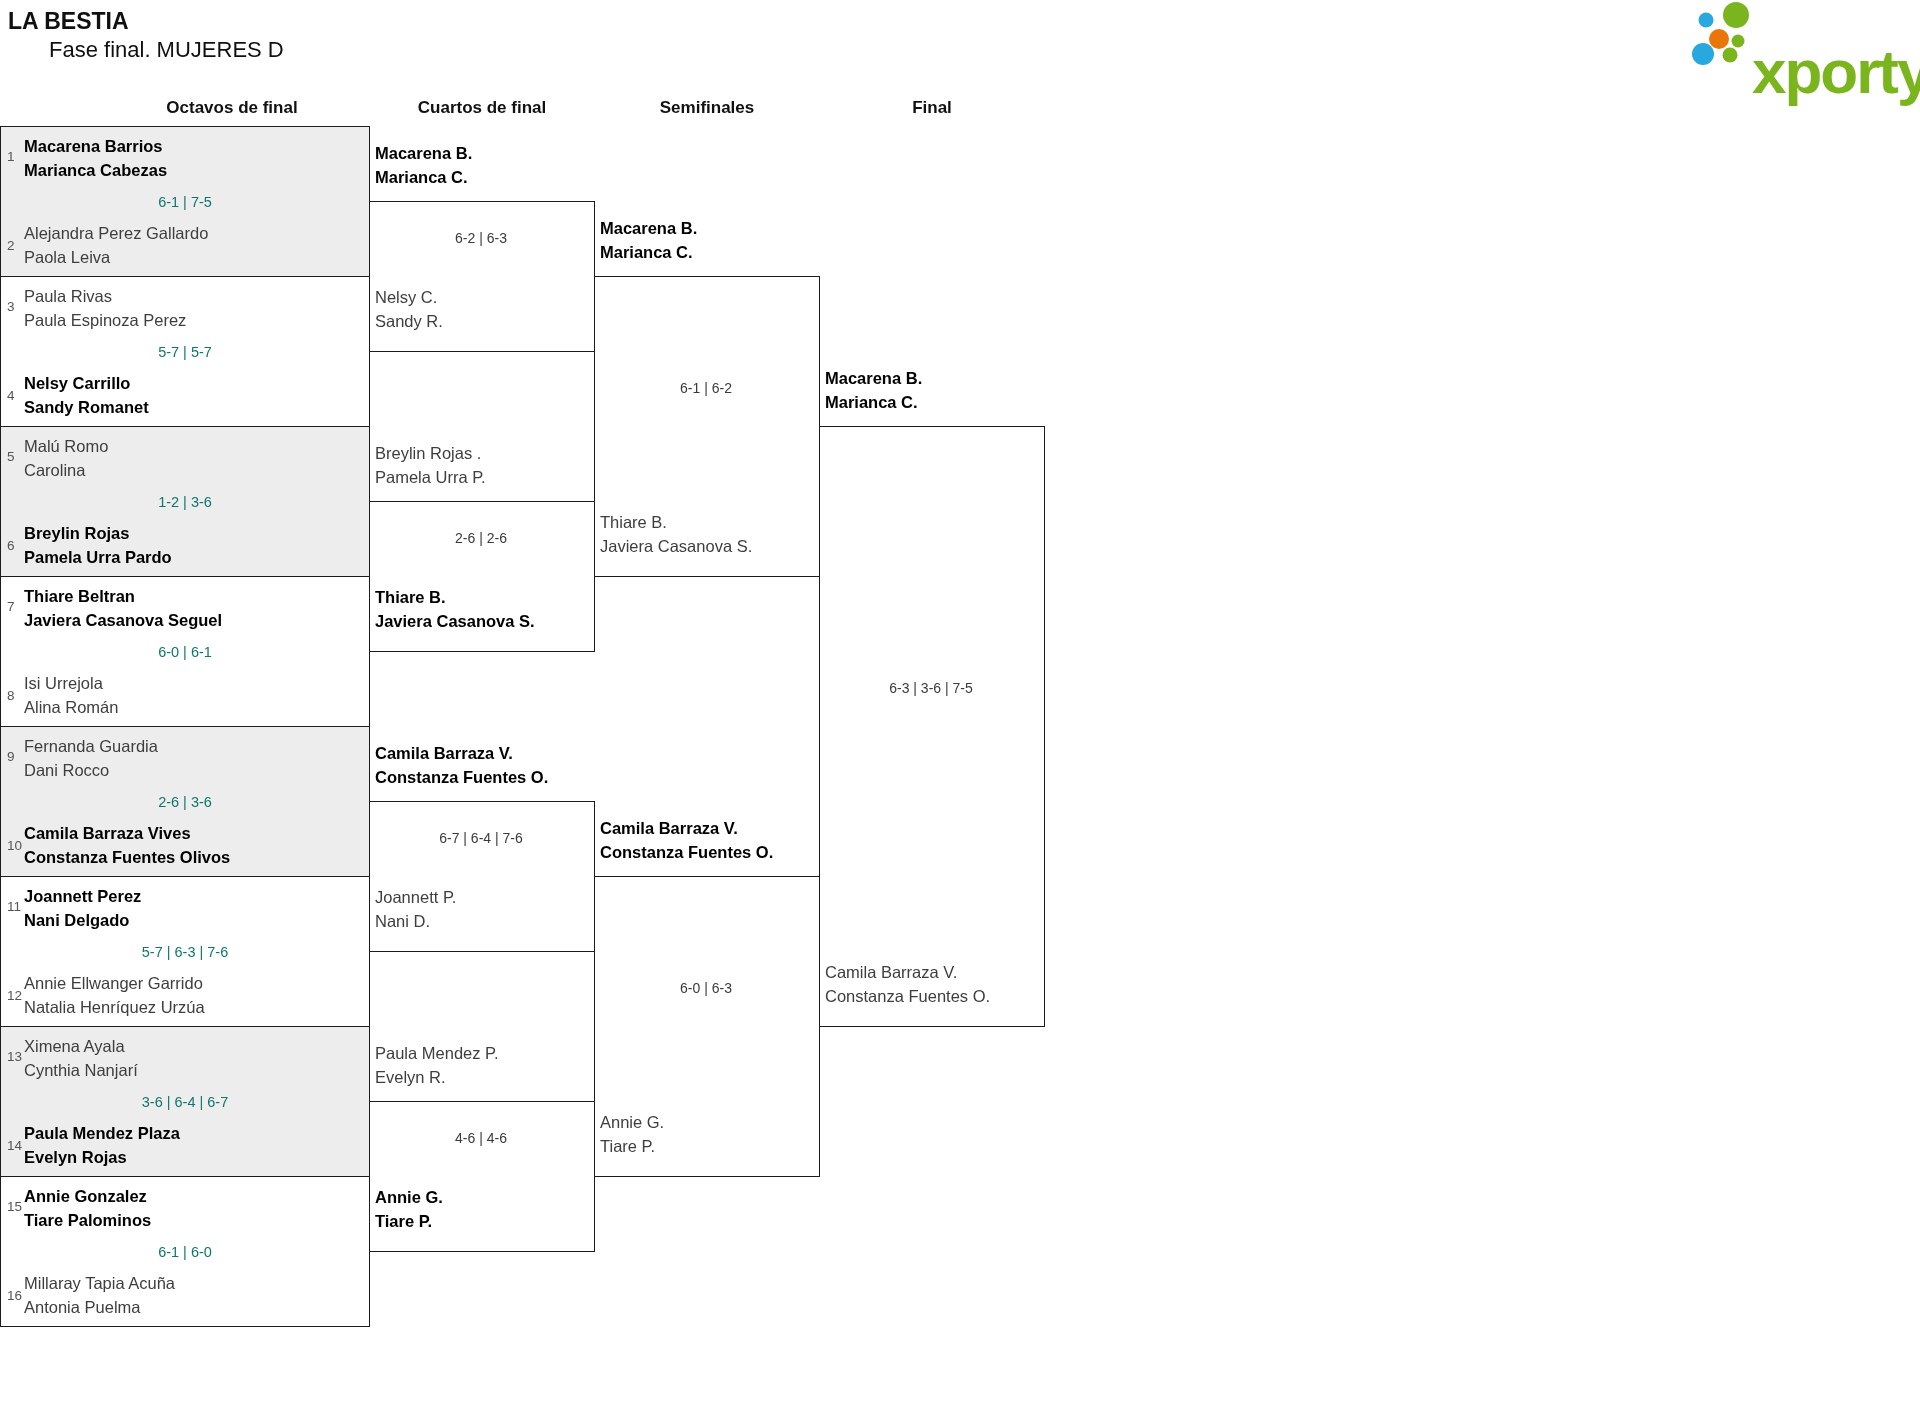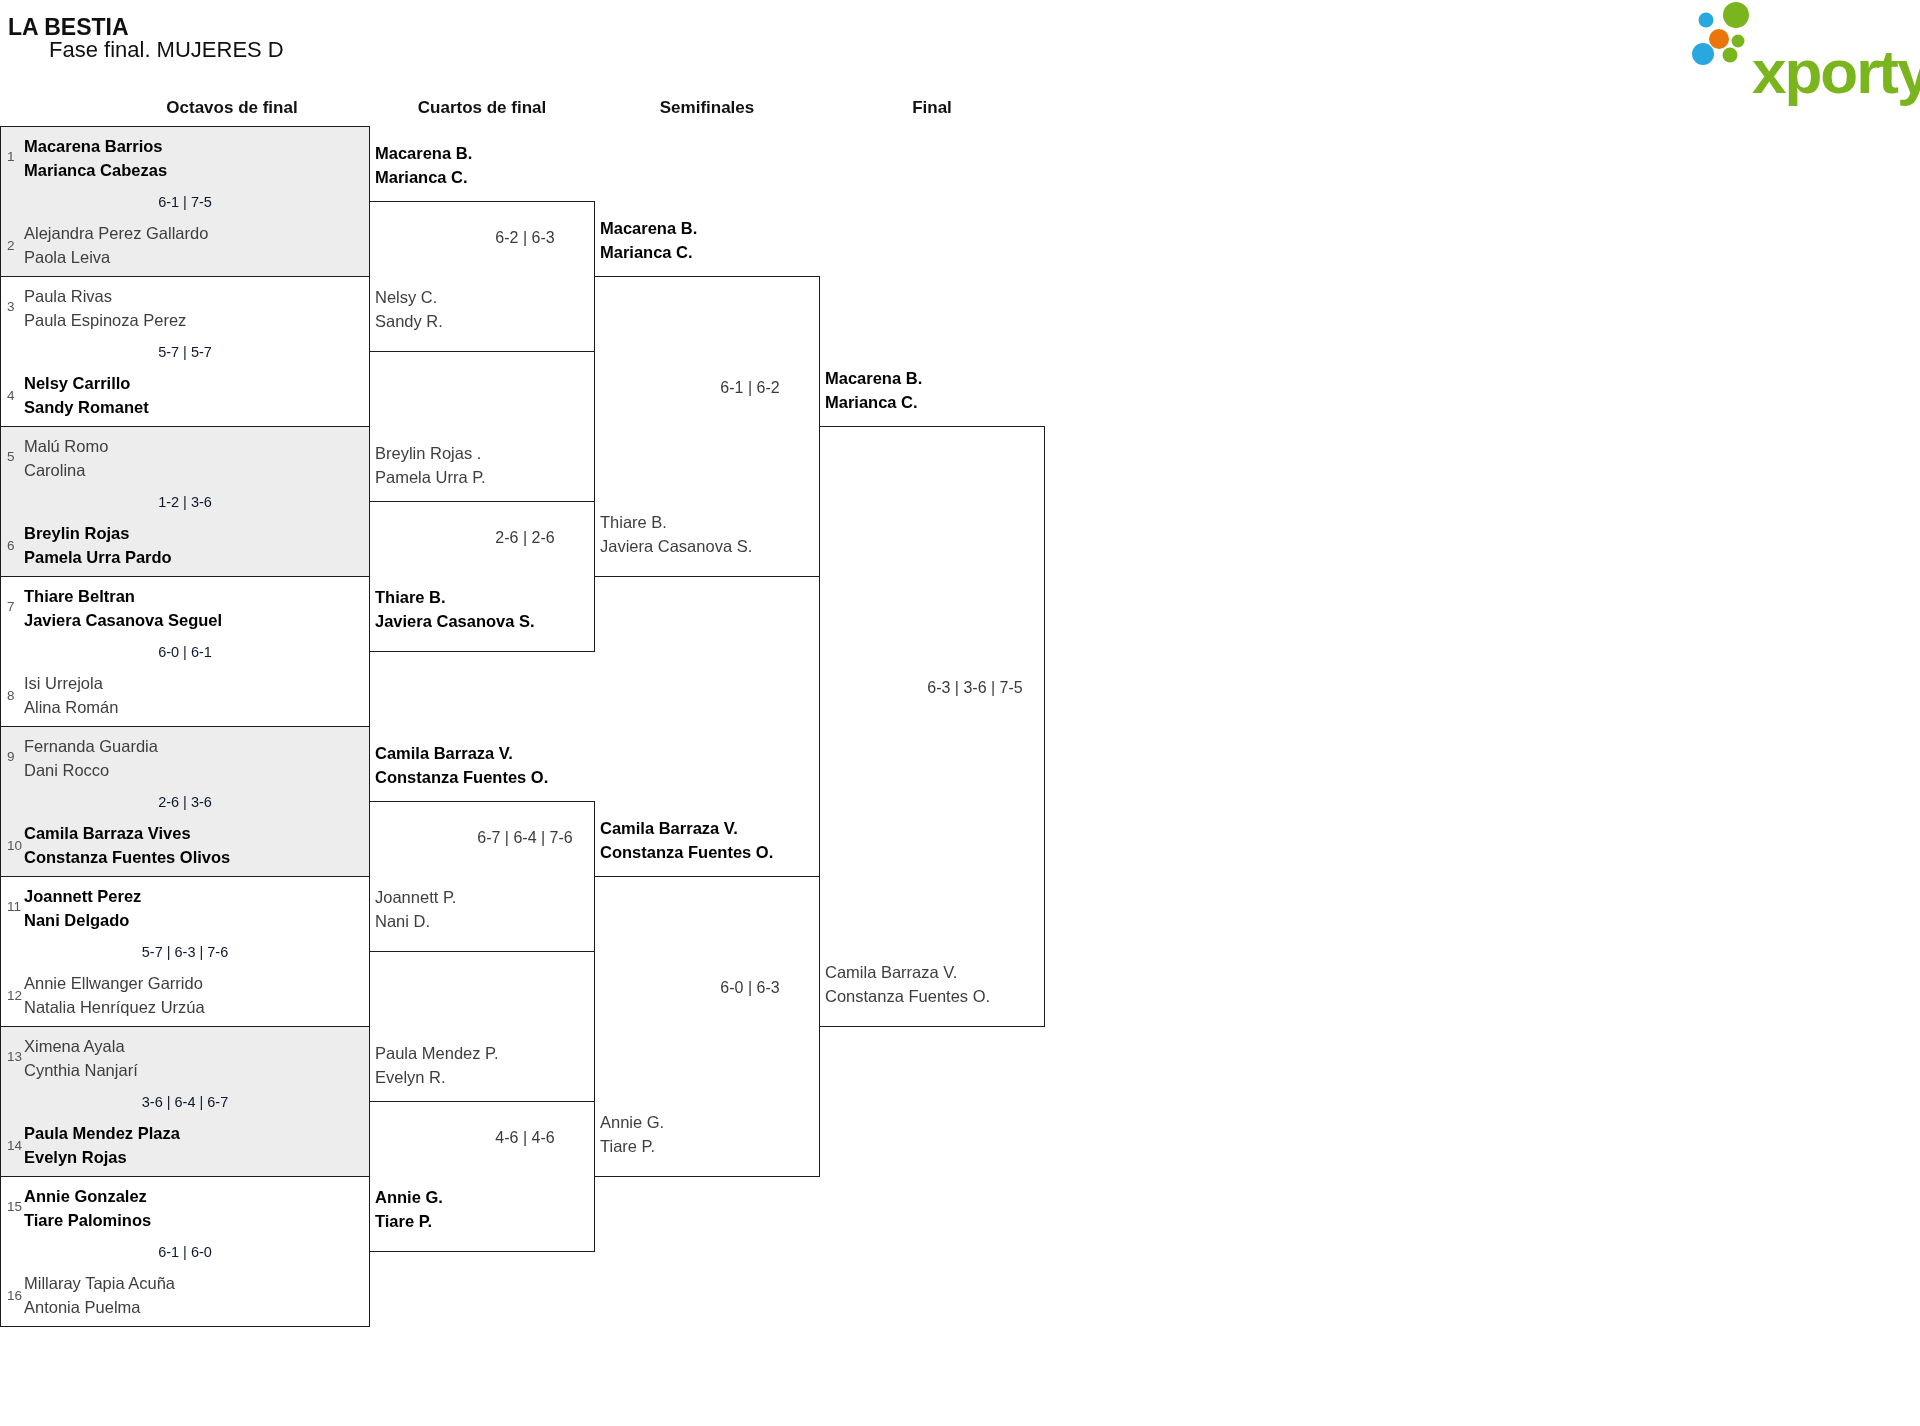--- a/index.html
+++ b/index.html
@@ -1,43 +1,43 @@
 <!DOCTYPE html>
 <html><head>
 <meta charset="utf-8">
 <style>
   html,body{margin:0;padding:0;background:#fff;}
   .page{position:relative;width:1920px;height:1426px;background:#fff;overflow:hidden;
         font-family:"Liberation Sans",sans-serif;color:#111;}
-  .title{position:absolute;left:8px;top:12px;font-size:23px;font-weight:700;line-height:30px;color:#101010;}
+  .title{position:absolute;left:8px;top:6px;font-size:23px;font-weight:700;line-height:30px;color:#101010;}
   .subtitle{position:absolute;left:8px;top:36px;font-size:22px;font-weight:400;line-height:28px;color:#101010;margin-left:41px;}
 
   .round-header{position:absolute;top:98px;font-size:17px;font-weight:600;color:#111;text-align:center;}
   .rh-r16{left:0;width:370px;padding-left:47px;}
   .rh-qf{left:369px;width:226px;}
   .rh-sf{left:594px;width:226px;text-align:center;}
   .rh-f{left:819px;width:226px;}
 
   
   .m16{position:absolute;left:0;width:370px;height:151px;border:1px solid #1c1c1c;
        box-sizing:border-box;background:#fff;}
   .bg-g{background:#ededed;}
   .seed{position:absolute;left:6px;width:17px;font-size:13.5px;color:#555;line-height:18px;}
   .seed-t{top:21px}.seed-b{bottom:21px}
   .team{position:absolute;left:23px;right:4px;font-size:16.5px;line-height:24px;color:#3e3e3e;font-weight:400;}
   .team.win{font-weight:700;color:#000;}
   .team-t{top:7px}.team-b{bottom:7px}
   .mscore{position:absolute;left:0;width:100%;top:50%;transform:translateY(-50%);
-          text-align:center;font-size:14.5px;color:#0f172a;}
+          text-align:center;font-size:14.5px;color:#0f766e;}
 
   
   .sbox{position:absolute;width:226px;border:1px solid #1c1c1c;box-sizing:border-box;background:transparent;}
   .slabel{position:absolute;width:216px;font-size:16.5px;line-height:24px;color:#3e3e3e;font-weight:400;}
   .slabel.win{font-weight:700;color:#000;}
-  .sscore{position:absolute;width:224px;text-align:center;font-size:16px;line-height:20px;color:#3a3a3a;padding-left:44px;}
+  .sscore{position:absolute;width:224px;text-align:center;font-size:14px;line-height:20px;color:#3a3a3a;}
 
   
   .logo{position:absolute;left:1686px;top:0;width:234px;height:66px;cursor:pointer;}
   .logo-mark{position:absolute;left:0;top:1px;}
   .logo-text{position:absolute;left:66px;top:2px;font-size:62px;line-height:60px;
              font-weight:700;letter-spacing:-2px;color:#7ab51e;margin-top:40px;}
 </style>
 </head>
 <body>
 

